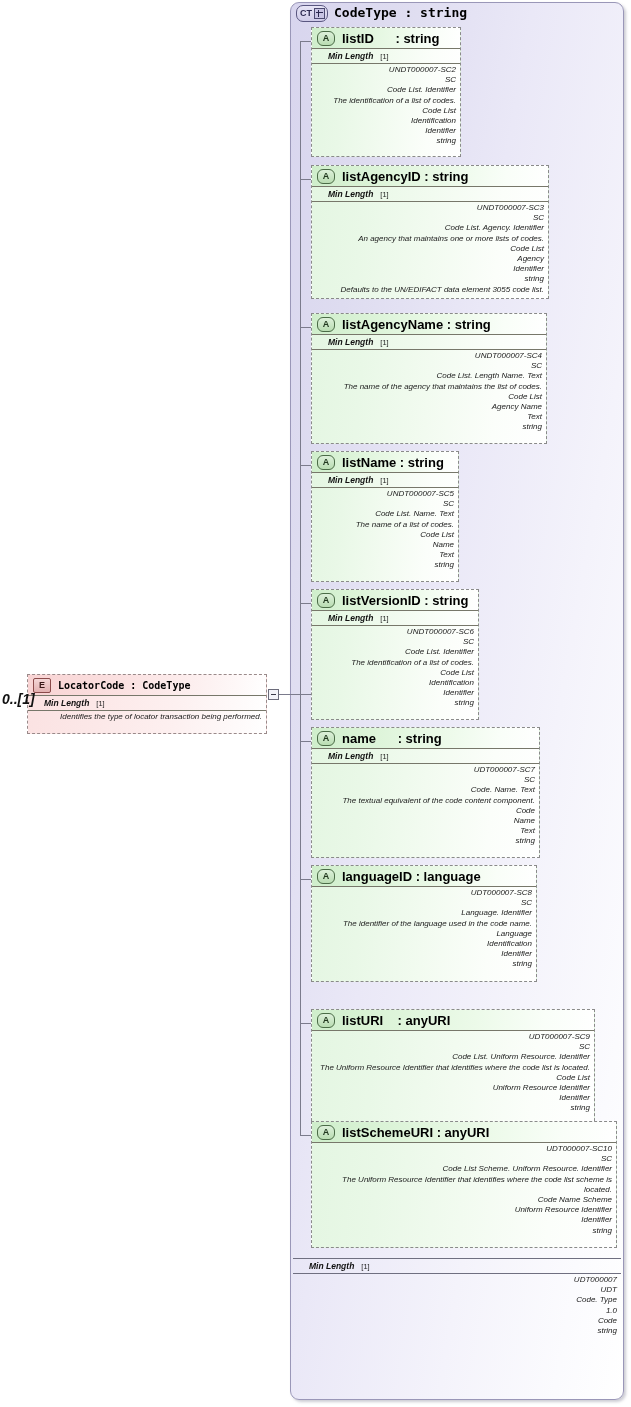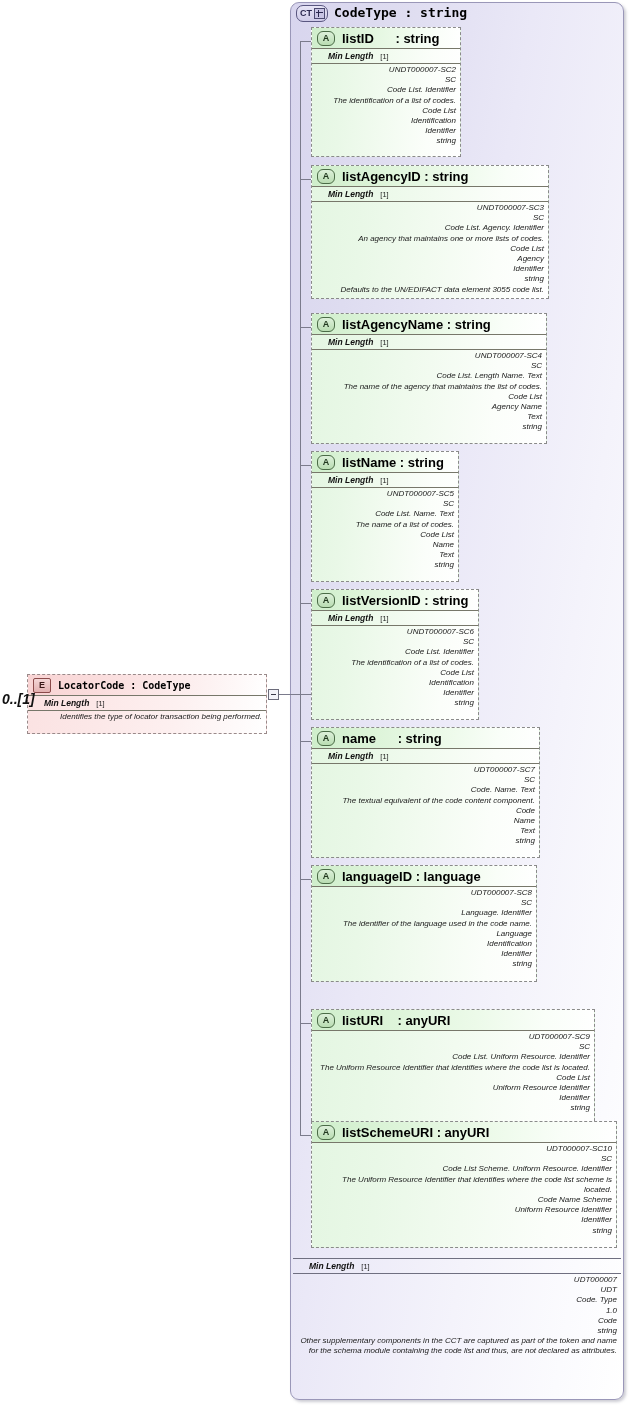--- a/index.html
+++ b/index.html
@@ -449,15 +449,14 @@
     <span class="rule-name">Min Length</span>
     <span class="rule-card">[1]</span>
   </div>
   <div class="doc-block" id="ct-footer-doc">
       <div>UDT000007</div>
       <div>UDT</div>
       <div>Code. Type</div>
       <div>1.0</div>
       <div>Code</div>
       <div>string</div>
-      <div>Other supplementary components in the CCT are captured as part of the token and name for the schema module containing the code list and thus, are not declared as attributes.</div>
     </div>
 </div>
 
 </body></html>

